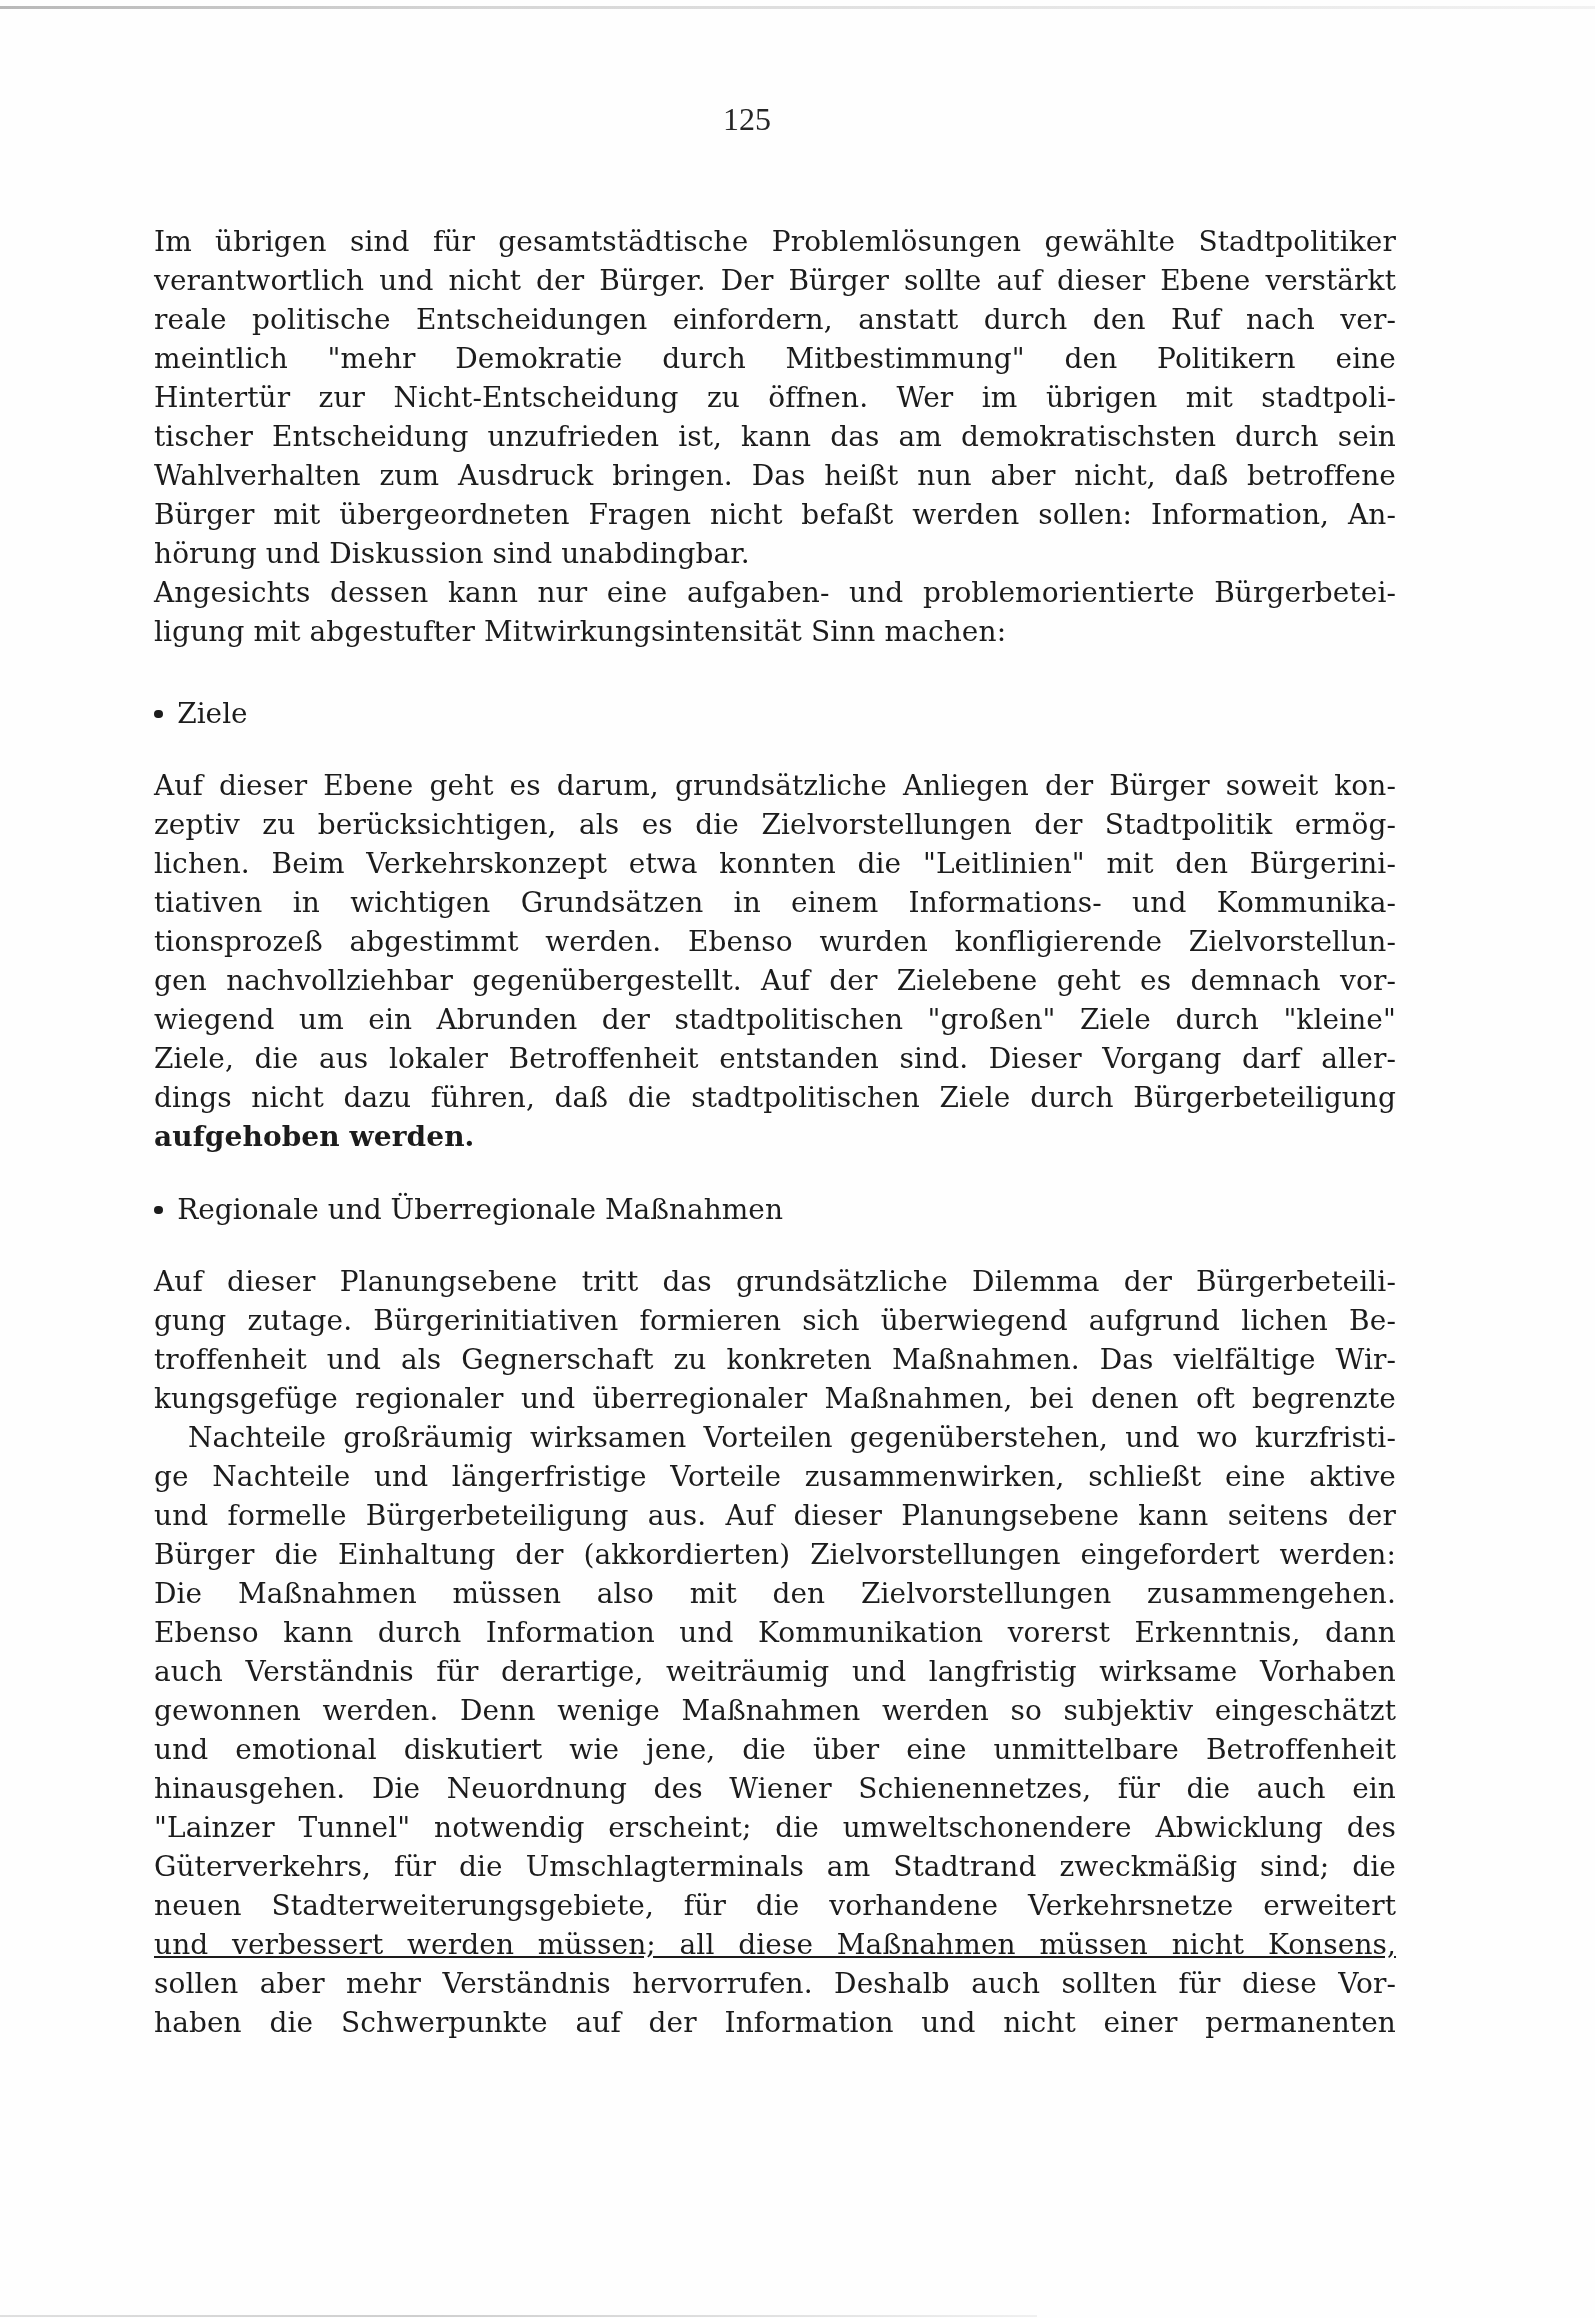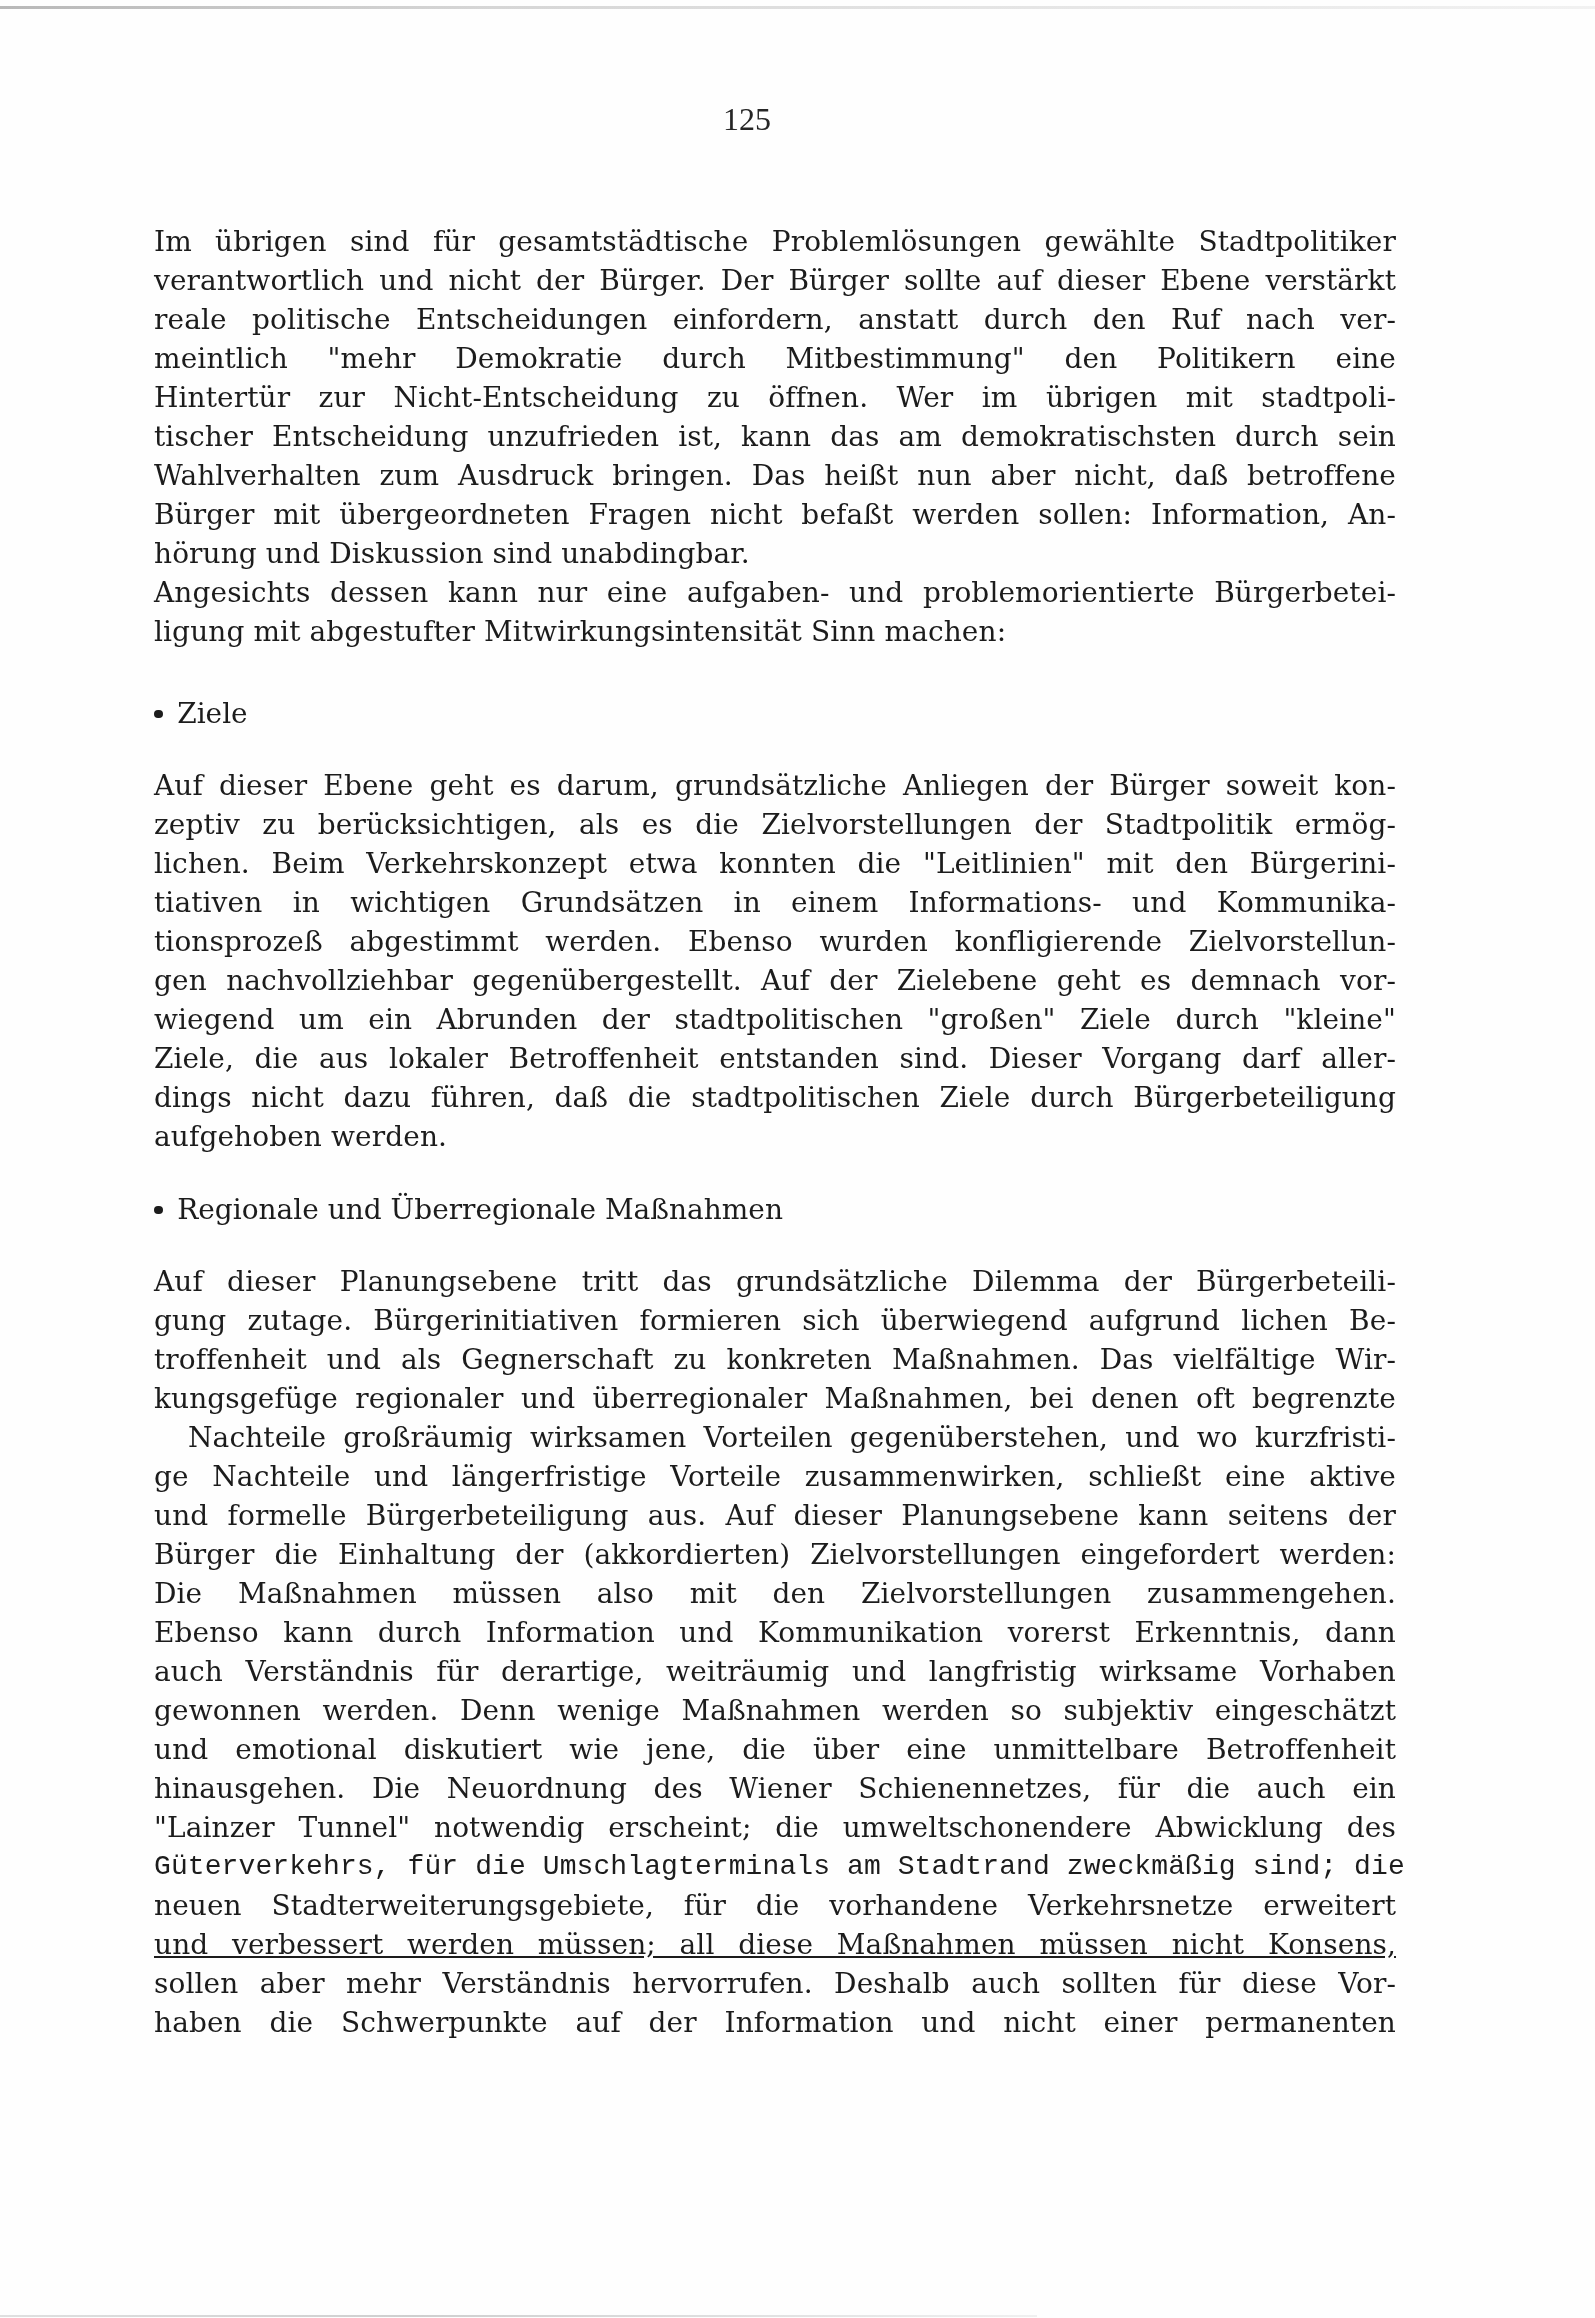--- a/index.html
+++ b/index.html
@@ -109,21 +109,21 @@
 <div class="text-block" style="top:766px;">
   <span class="line" style="white-space: nowrap;">Auf dieser Ebene geht es darum, grundsätzliche Anliegen der Bürger soweit kon-</span>
   <span class="line" style="white-space: nowrap;">zeptiv zu berücksichtigen, als es die Zielvorstellungen der Stadtpolitik ermög-</span>
   <span class="line" style="white-space: nowrap;">lichen. Beim Verkehrskonzept etwa konnten die "Leitlinien" mit den Bürgerini-</span>
   <span class="line" style="white-space: nowrap;">tiativen in wichtigen Grundsätzen in einem Informations- und Kommunika-</span>
   <span class="line" style="white-space: nowrap;">tionsprozeß abgestimmt werden. Ebenso wurden konfligierende Zielvorstellun-</span>
   <span class="line" style="white-space: nowrap;">gen nachvollziehbar gegenübergestellt. Auf der Zielebene geht es demnach vor-</span>
   <span class="line" style="white-space: nowrap;">wiegend um ein Abrunden der stadtpolitischen "großen" Ziele durch "kleine"</span>
   <span class="line" style="white-space: nowrap;">Ziele, die aus lokaler Betroffenheit entstanden sind. Dieser Vorgang darf aller-</span>
   <span class="line" style="white-space: nowrap;">dings nicht dazu führen, daß die stadtpolitischen Ziele durch Bürgerbeteiligung</span>
-  <span class="line last" style="white-space: nowrap;">aufgehoben werden.</span>
+  <span class="line last" style="white-space: nowrap; font-weight: bold;">aufgehoben werden.</span>
 </div>
 
 <div class="bullet-item" style="top:1190px;">
   <span class="bullet-dot"></span><span>Regionale und Überregionale Maßnahmen</span>
 </div>
 
 <div class="text-block" style="top:1262px;">
   <span class="line" style="white-space: nowrap;">Auf dieser Planungsebene tritt das grundsätzliche Dilemma der Bürgerbeteili-</span>
   <span class="line" style="white-space: nowrap;">gung zutage. Bürgerinitiativen formieren sich überwiegend aufgrund lichen Be-</span>
   <span class="line" style="white-space: nowrap;">troffenheit und als Gegnerschaft zu konkreten Maßnahmen. Das vielfältige Wir-</span>
@@ -132,21 +132,21 @@
   <span class="line" style="white-space: nowrap;">ge Nachteile und längerfristige Vorteile zusammenwirken, schließt eine aktive</span>
   <span class="line" style="white-space: nowrap;">und formelle Bürgerbeteiligung aus. Auf dieser Planungsebene kann seitens der</span>
   <span class="line" style="white-space: nowrap;">Bürger die Einhaltung der (akkordierten) Zielvorstellungen eingefordert werden:</span>
   <span class="line" style="white-space: nowrap;">Die Maßnahmen müssen also mit den Zielvorstellungen zusammengehen.</span>
   <span class="line" style="white-space: nowrap;">Ebenso kann durch Information und Kommunikation vorerst Erkenntnis, dann</span>
   <span class="line" style="white-space: nowrap;">auch Verständnis für derartige, weiträumig und langfristig wirksame Vorhaben</span>
   <span class="line" style="white-space: nowrap;">gewonnen werden. Denn wenige Maßnahmen werden so subjektiv eingeschätzt</span>
   <span class="line" style="white-space: nowrap;">und emotional diskutiert wie jene, die über eine unmittelbare Betroffenheit</span>
   <span class="line" style="white-space: nowrap;">hinausgehen. Die Neuordnung des Wiener Schienennetzes, für die auch ein</span>
   <span class="line" style="white-space: nowrap;">"Lainzer Tunnel" notwendig erscheint; die umweltschonendere Abwicklung des</span>
-  <span class="line" style="white-space: nowrap; font-family: Liberation Mono, monospace;">Güterverkehrs, für die Umschlagterminals am Stadtrand zweckmäßig sind; die</span>
+  <span class="line" style="white-space: nowrap;">Güterverkehrs, für die Umschlagterminals am Stadtrand zweckmäßig sind; die</span>
   <span class="line" style="white-space: nowrap;">neuen Stadterweiterungsgebiete, für die vorhandene Verkehrsnetze erweitert</span>
   <span class="line" style="white-space: nowrap; text-decoration: underline;">und verbessert werden müssen; all diese Maßnahmen müssen nicht Konsens,</span>
   <span class="line" style="white-space: nowrap;">sollen aber mehr Verständnis hervorrufen. Deshalb auch sollten für diese Vor-</span>
   <span class="line" style="white-space: nowrap;">haben die Schwerpunkte auf der Information und nicht einer permanenten</span>
 </div>
 
 <div class="scan-line-bottom"></div>
 
 
 </body></html>

